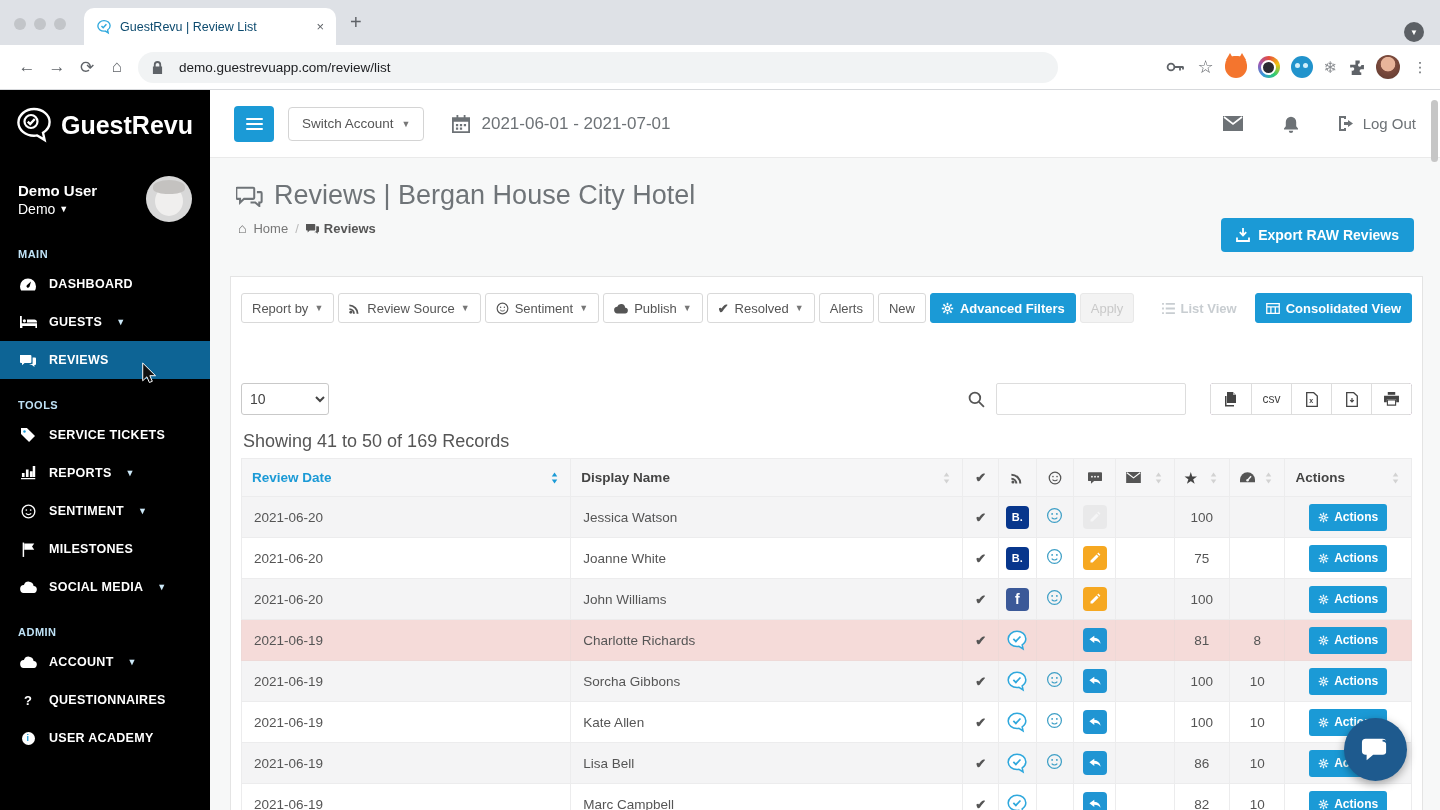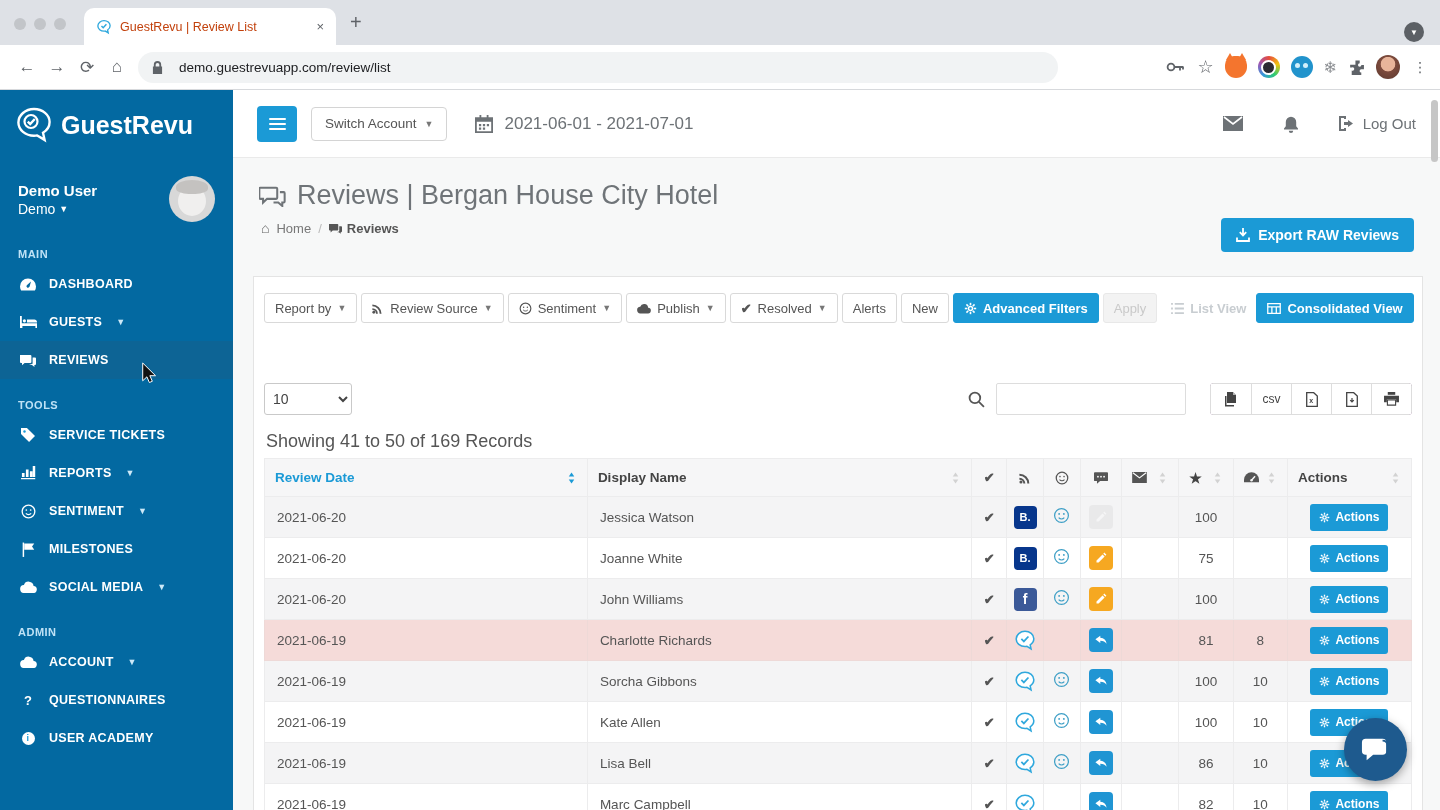--- a/index.html
+++ b/index.html
@@ -4,21 +4,21 @@
 <style>
   *{margin:0;padding:0;box-sizing:border-box}
   html,body{width:1440px;height:810px;overflow:hidden;background:#fff;font-family:"Liberation Sans",sans-serif}
   .screen{position:relative;width:1440px;height:810px;overflow:hidden}
 
   
   .tabs{height:45px;background:#dee1e6;position:relative}
   .dots{position:absolute;left:14px;top:18px;display:flex;gap:8px}
   .dot{width:12px;height:12px;border-radius:50%;background:#c2c5c9}
   .tab{position:absolute;left:84px;top:8px;width:252px;height:37px;background:#fff;border-radius:10px 10px 0 0;display:flex;align-items:center;padding:0 12px;gap:8px}
-  .tab-title{font-size:12.5px;color:#c2410c;flex:1;white-space:nowrap;overflow:hidden}
+  .tab-title{font-size:12.5px;color:#0c4a6e;flex:1;white-space:nowrap;overflow:hidden}
   .tab-x{color:#5f6368;font-size:13px;cursor:default}
   .newtab{position:absolute;left:350px;top:11px;font-size:20px;color:#5f6368}
   .tabmenu{position:absolute;right:16px;top:22px;width:20px;height:20px;border-radius:50%;background:#5c6065;color:#fff;display:flex;align-items:center;justify-content:center;font-size:8px}
   .urlrow{height:45px;background:#fff;display:flex;align-items:center;padding:0 12px;border-bottom:1px solid #d7d9dc}
   .nav-ic{width:30px;text-align:center;font-size:17px;color:#5f6368}
   .omni{height:31px;background:#f1f3f4;border-radius:16px;display:flex;align-items:center;padding:0 14px;gap:16px;width:920px;margin-left:6px}
   .url{font-size:13.5px;color:#202124}
   .right-ics{display:flex;align-items:center;gap:11px;margin-left:auto}
   .ext{width:22px;height:22px;border-radius:50%;position:relative;display:flex;align-items:center;justify-content:center}
   .ext.fox{background:#f4752e;border-radius:40% 40% 50% 50%}
@@ -29,21 +29,21 @@
   .ext.owl{background:#2193cc}
   .ext.owl::before{content:"";position:absolute;left:4px;top:7px;width:5px;height:5px;border-radius:50%;background:#d2f0fb;box-shadow:8px 0 0 #d2f0fb}
   .snow{color:#8a8d91;font-size:16px}
   .avatar-b{width:24px;height:24px;border-radius:50%;background:radial-gradient(circle at 50% 38%,#e8b49a 36%,#7c4a3c 40%,#5d3a31 100%)}
   .menu3{color:#5f6368;font-size:14px;letter-spacing:1px;margin-left:2px}
 
   
   .app{position:absolute;top:90px;left:0;right:0;bottom:0;display:flex}
 
   
-  .sb{width:233px;background:#0369a1;color:#fff;flex-shrink:0;position:relative;z-index:2}
+  .sb{width:210px;background:#000000;color:#fff;flex-shrink:0;position:relative;z-index:2}
   .logo{display:flex;align-items:center;gap:7px;padding:16px 14px 6px}
   .logo-text{font-size:25px;font-weight:bold}
   .user{display:flex;align-items:center;padding:26px 18px 6px}
   .user-info{flex:1}
   .uname{font-size:15px;font-weight:bold}
   .uacct{font-size:14px;margin-top:2px}
   .caret{font-size:9px;vertical-align:2px}
   .avatar{width:46px;height:46px;border-radius:50%;background:#d8d8d8;position:relative;overflow:hidden}
   .avatar::before{content:"";position:absolute;left:9px;top:10px;width:28px;height:30px;border-radius:50%;background:#f0efee}
   .avatar::after{content:"";position:absolute;left:7px;top:4px;width:32px;height:14px;border-radius:50% 50% 40% 40%;background:#c4c2c0}
@@ -69,21 +69,21 @@
   .ptitle{display:flex;align-items:center;gap:11px;font-size:27px;color:#6f7478;padding-left:6px}
   .bc{margin-top:9px;font-size:13px;color:#777;display:flex;gap:7px;align-items:center;padding-left:8px}
   .bc .cur{font-weight:bold;color:#555;display:flex;align-items:center;gap:5px}
   .export{position:absolute;top:60px;right:26px;height:34px;background:#1b9ad6;color:#fff;border:none;border-radius:4px;font-size:14px;font-weight:bold;padding:0 15px;display:flex;align-items:center;gap:8px}
 
   .card{margin-top:40px;background:#fff;border:1px solid #e4e4e4;padding:16px 10px 0;height:620px}
   .frow{display:flex;align-items:center;gap:4px}
   .fbtn{height:30px;border:1px solid #d9d9d9;background:#fff;border-radius:3px;padding:0 10px;font-size:13px;color:#555;display:flex;align-items:center;gap:6px;white-space:nowrap}
   .fbtn.primary{background:#1b9ad6;border-color:#1b9ad6;color:#fff;font-weight:bold}
   .fbtn.disabled{background:#f3f3f3;border-color:#e8e8e8;color:#c9c9c9}
-  .view-toggle{margin-left:auto;display:flex;gap:0;align-items:center}
+  .view-toggle{margin-left:auto;display:flex;gap:8px;align-items:center}
   .fbtn.ghost{border:none;background:transparent;color:#c8cdd1;font-weight:bold}
   .fcaret{font-size:9px;color:#777}
 
   .ctrl{display:flex;align-items:center;margin-top:60px}
   .psel{width:88px;height:32px;border:1px solid #c9c9c9;border-radius:3px;font-size:14px;color:#444;padding:0 4px;background:#fff;font-family:inherit}
   .search{margin-left:auto;display:flex;align-items:center;gap:11px}
   .sinput{width:190px;height:32px;border:1px solid #ddd;border-radius:2px;padding:0 8px;font-size:13px}
   .btngroup{display:flex;border:1px solid #ddd;border-radius:3px;height:32px;margin-left:13px;background:#701a75}
   .gbtn{min-width:40px;display:flex;align-items:center;justify-content:center;border-left:1px solid #ddd;color:#444;font-size:12px;background:#fff;border-top:none;border-bottom:none;border-right:none;padding:0 8px}
   .gbtn:first-child{border-left:none}

